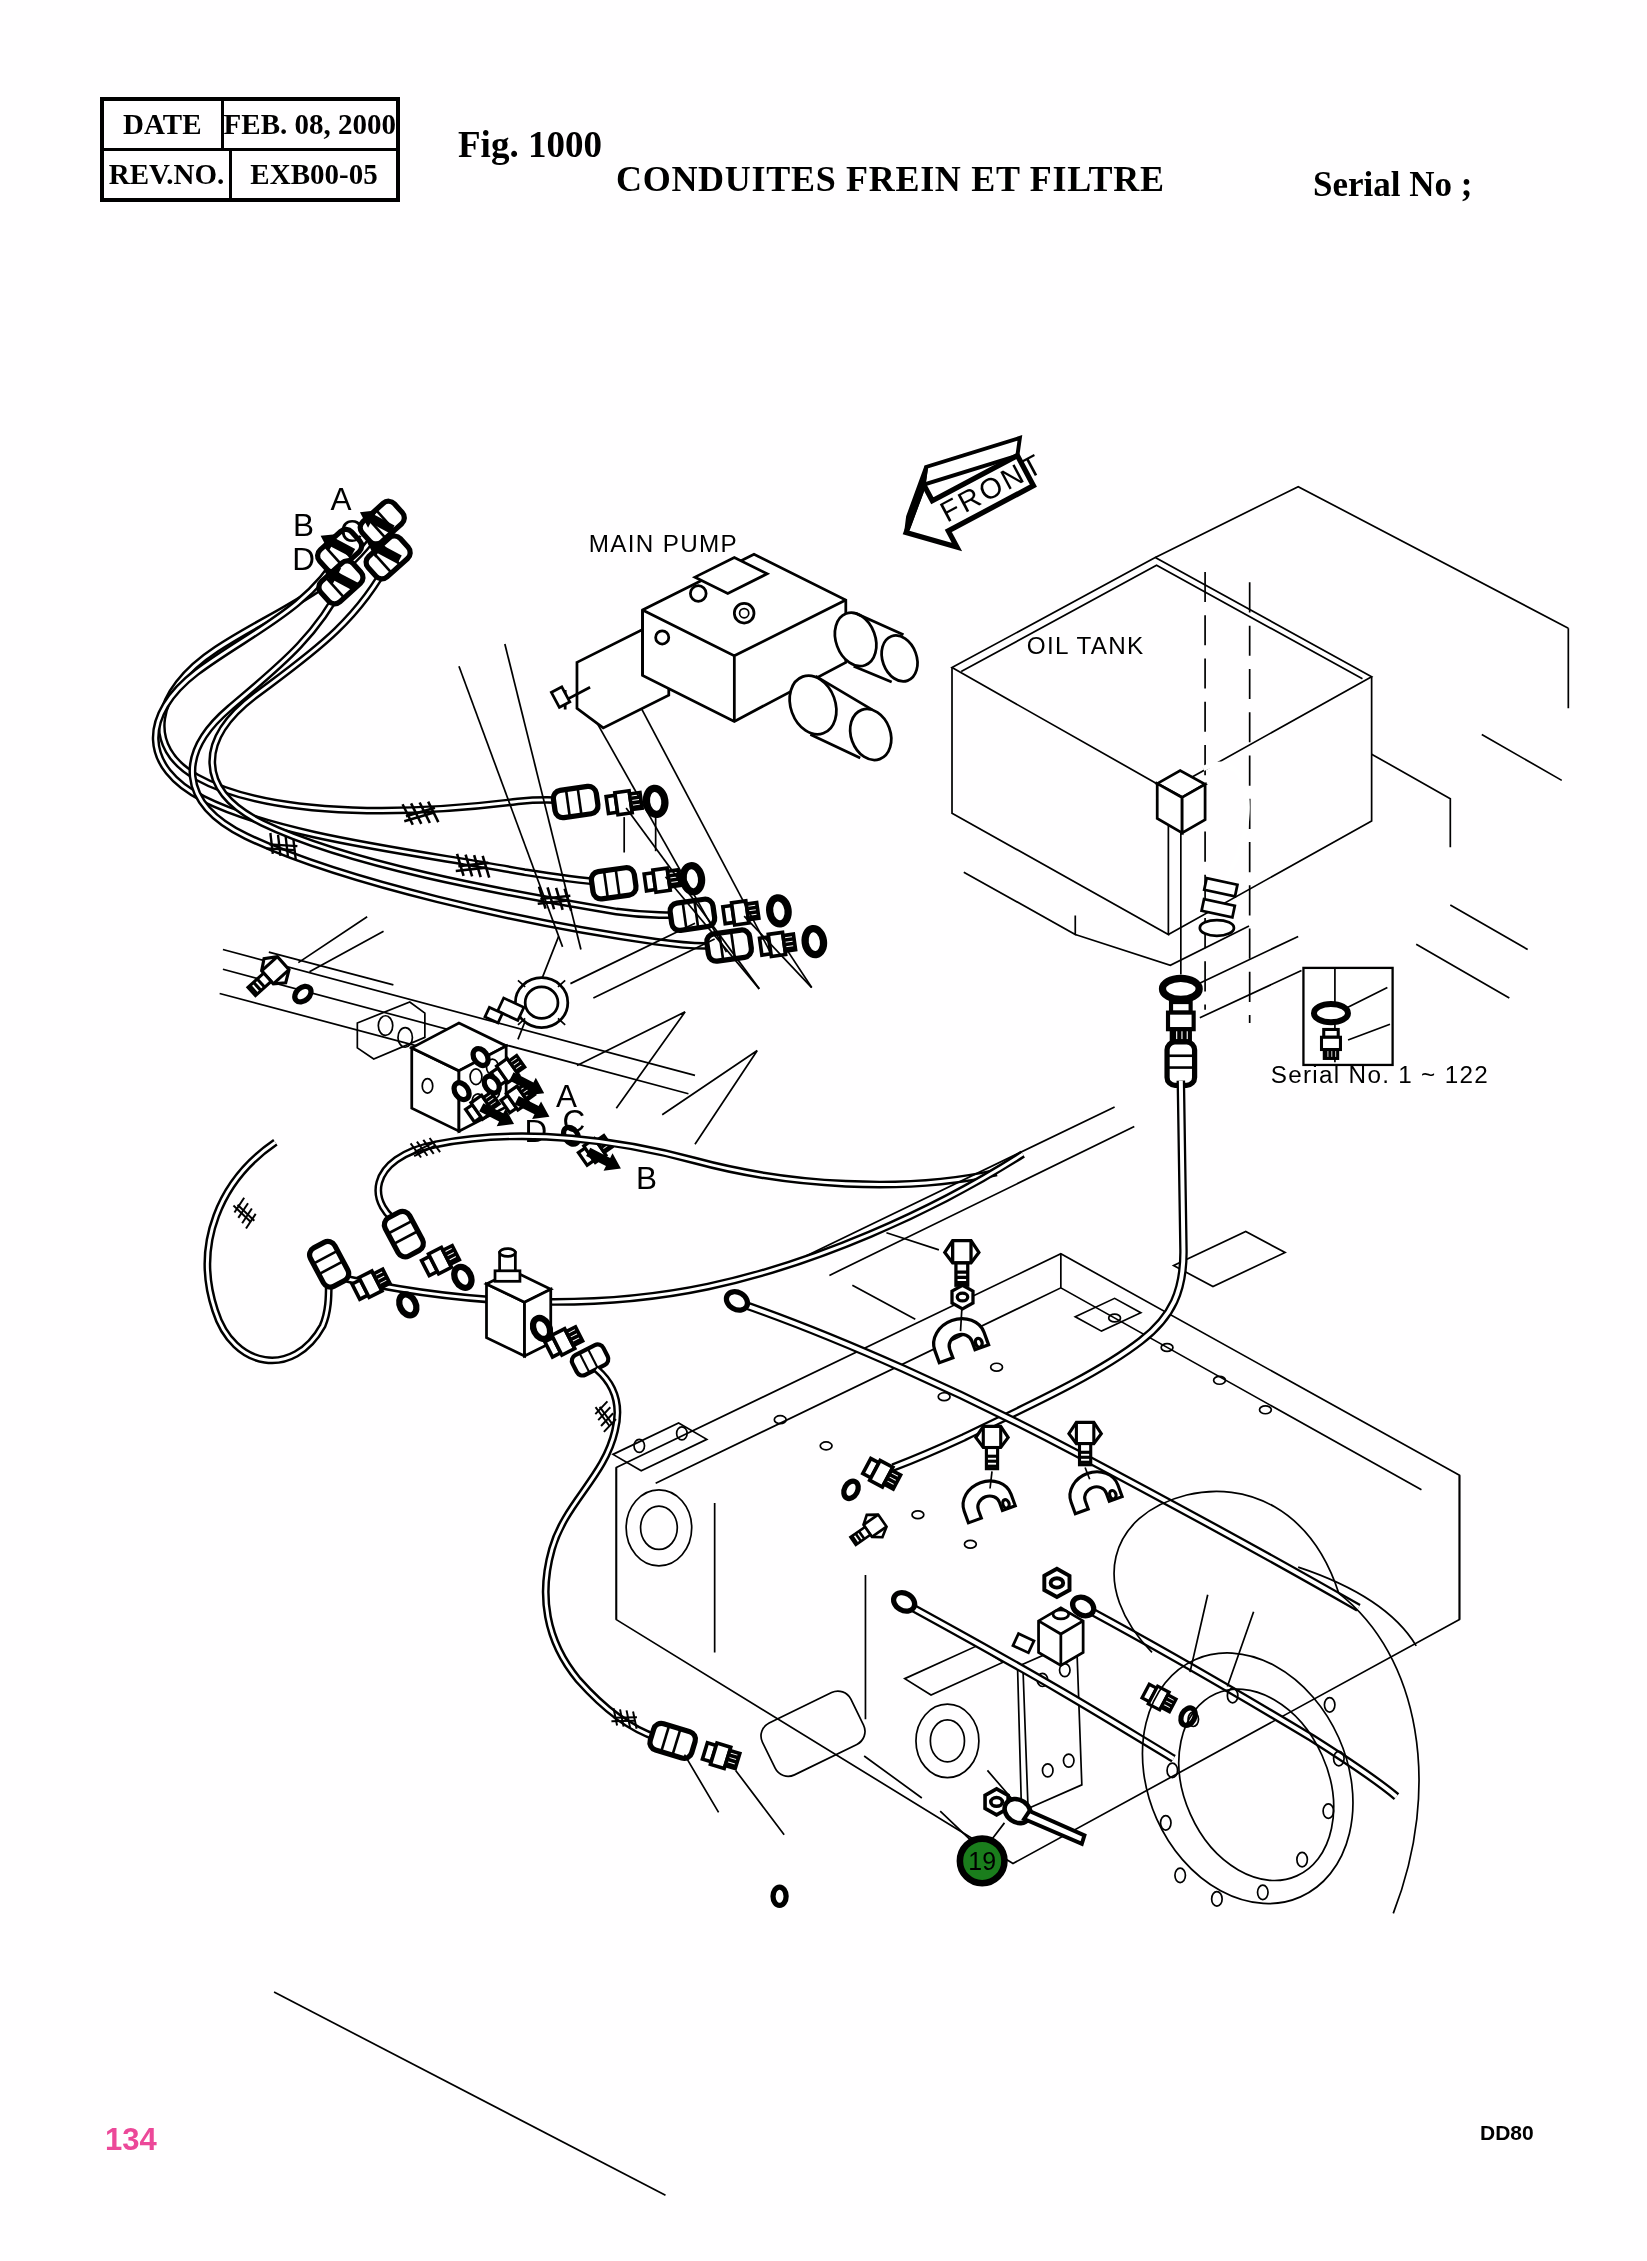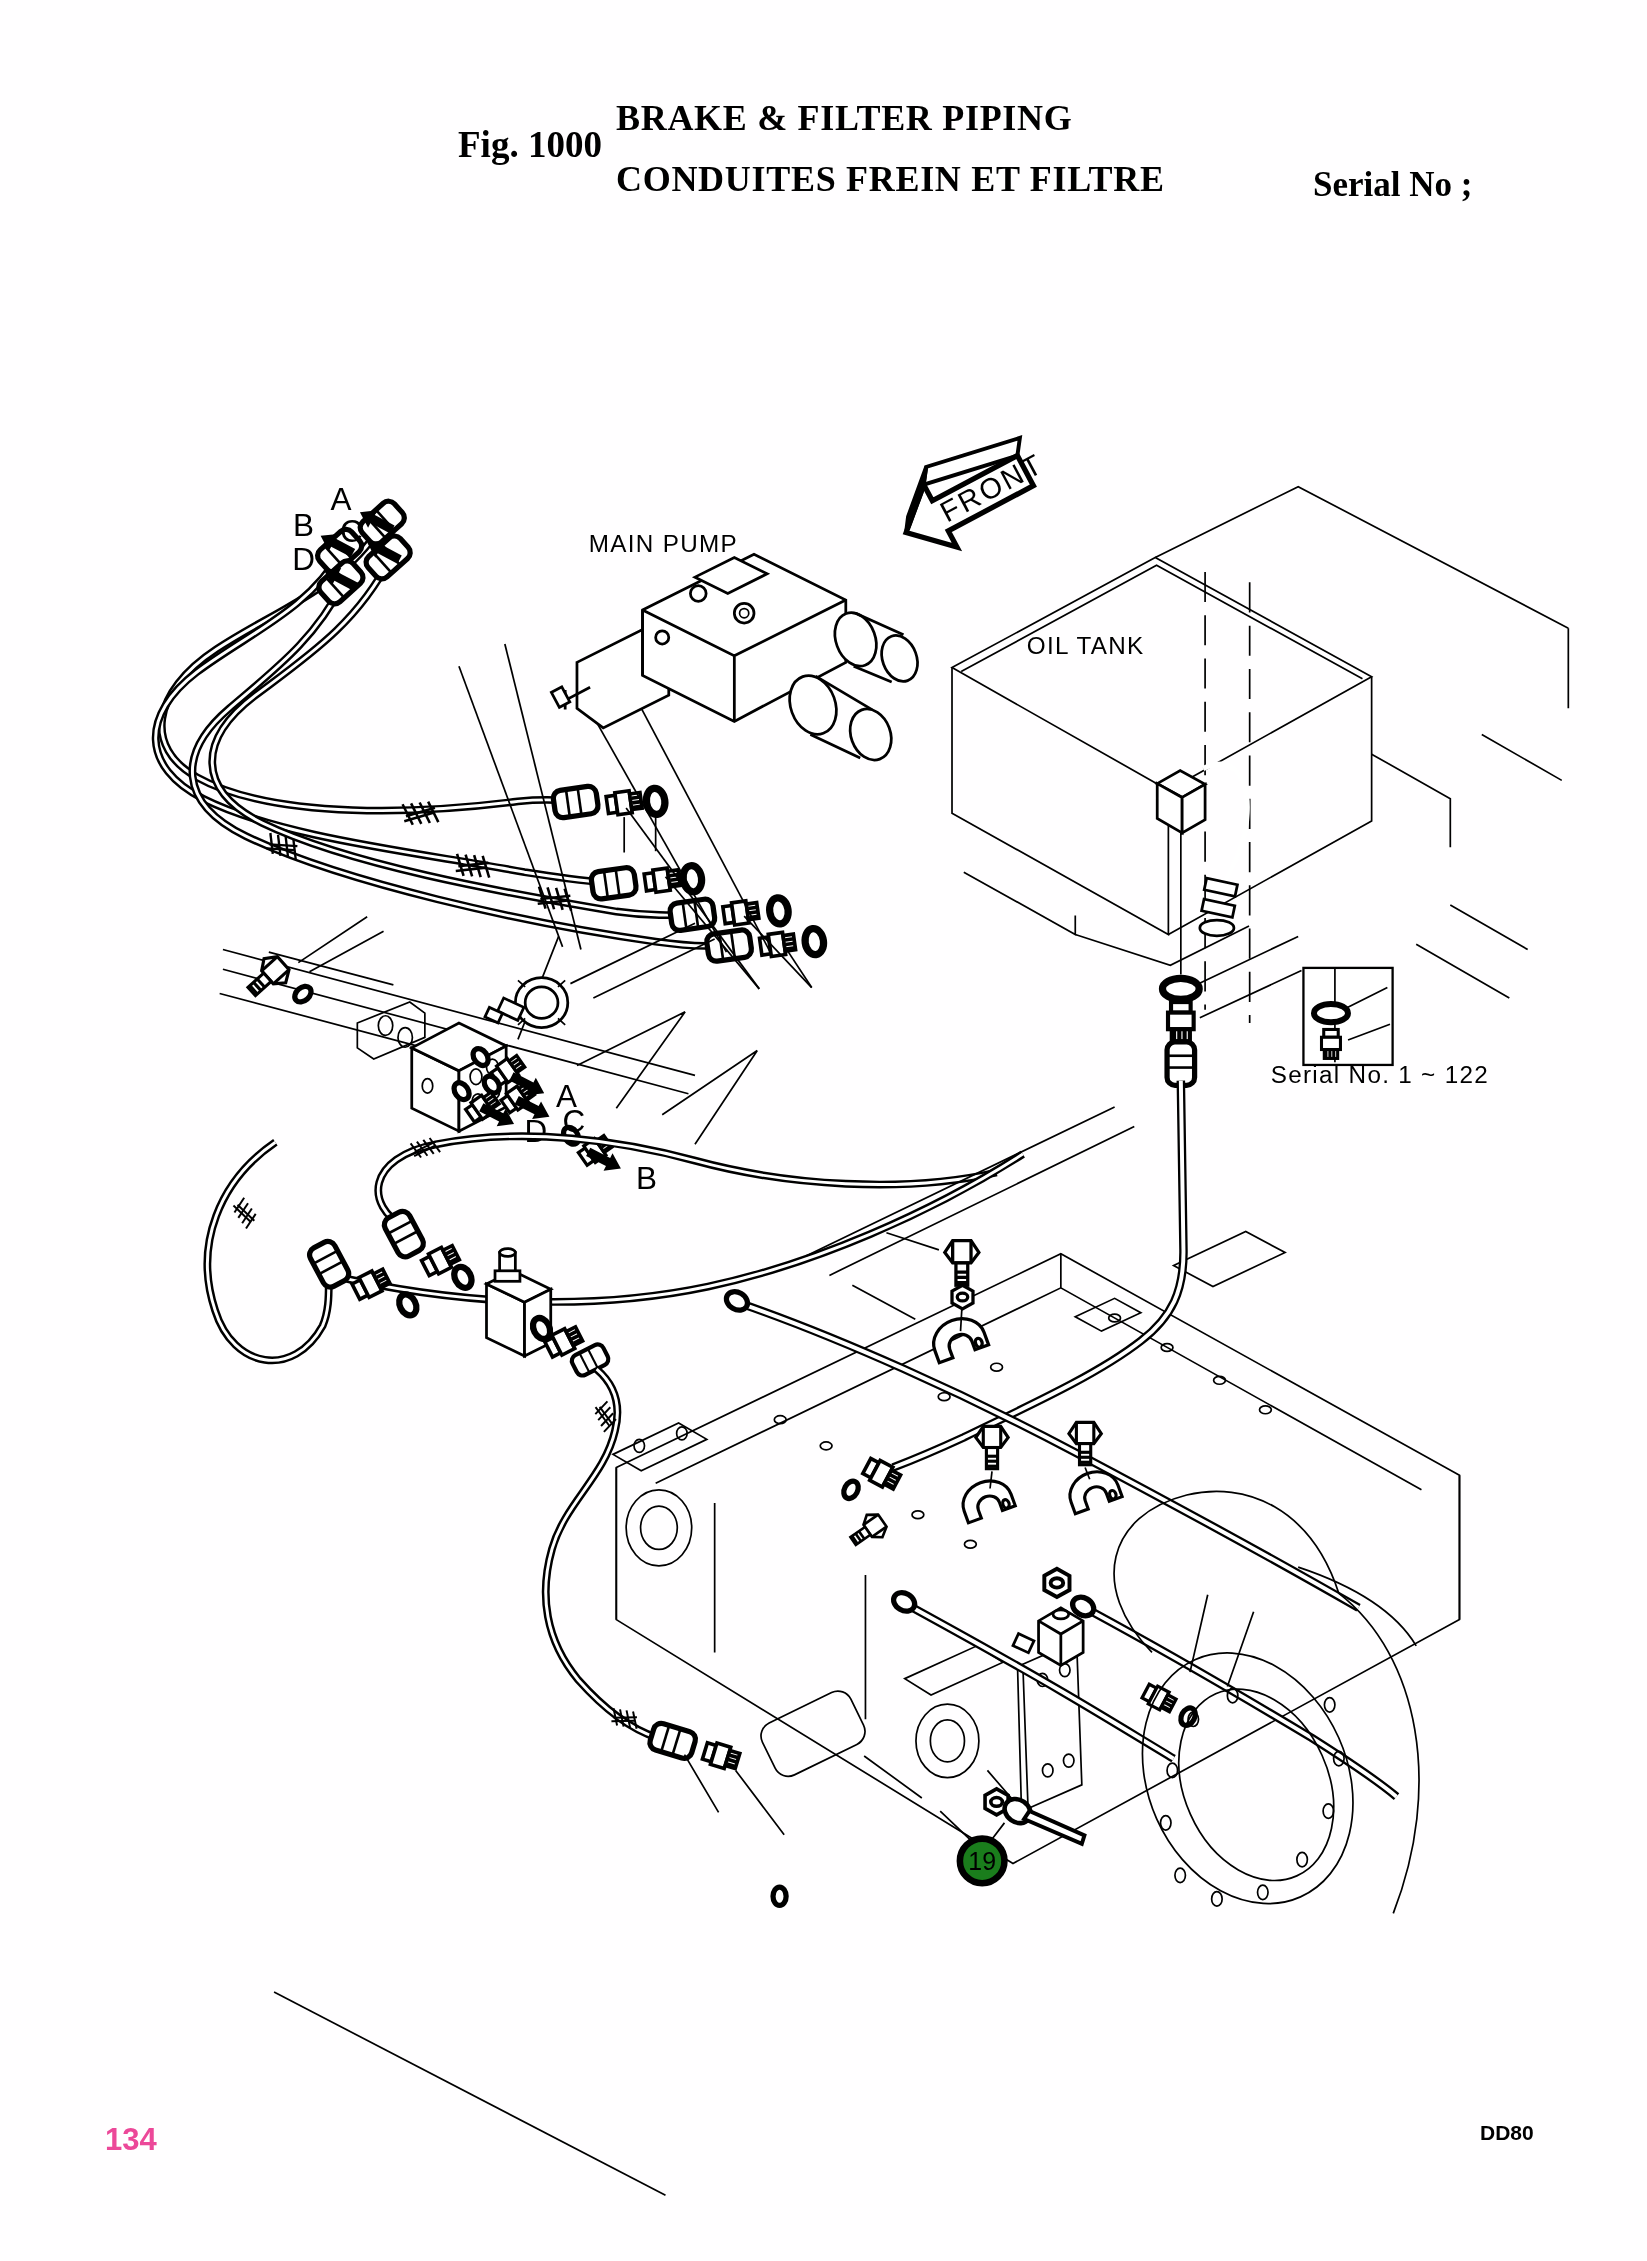--- a/index.html
+++ b/index.html
@@ -30,22 +30,31 @@
   .pipeO{fill:none;stroke:#000;stroke-width:13px;}
   .pipeI{fill:none;stroke:#fff;stroke-width:6px;}
   .hoseO{fill:none;stroke:#000;stroke-width:12px;}
   .hoseI{fill:none;stroke:#fff;stroke-width:4.5px;}
 </style>
 </head>
 <body>
 
 <div id="page">
 
+  <div id="revtable" class="abs">
+    <div class="row">
+      <div class="c1 cell serif">DATE</div>
+      <div class="c2 cell serif">FEB. 08, 2000</div>
+    </div>
+    <div class="row">
+      <div class="c1 cell serif">REV.NO.</div>
+      <div class="c2 cell serif">EXB00-05</div>
+    </div>
+  </div>
   <div id="figlabel" class="abs serif">Fig. 1000</div>
-  <div id="title1" class="abs serif">BRAKE &amp; FILTER PIPING</div>
   <div id="title2" class="abs serif">CONDUITES FREIN ET FILTRE</div>
   <div id="serialno" class="abs serif">Serial No ;</div>
 
   <svg class="abs" style="left:0;top:0" width="1647" height="2261" viewBox="0 0 2512 3448">
     <defs>
       <g id="oring">
           <ellipse rx="14" ry="20" fill="#fff" stroke="#000" stroke-width="11"></ellipse>
         </g>
       <g id="oringsm">
           <ellipse rx="10" ry="14" fill="#fff" stroke="#000" stroke-width="8"></ellipse>

